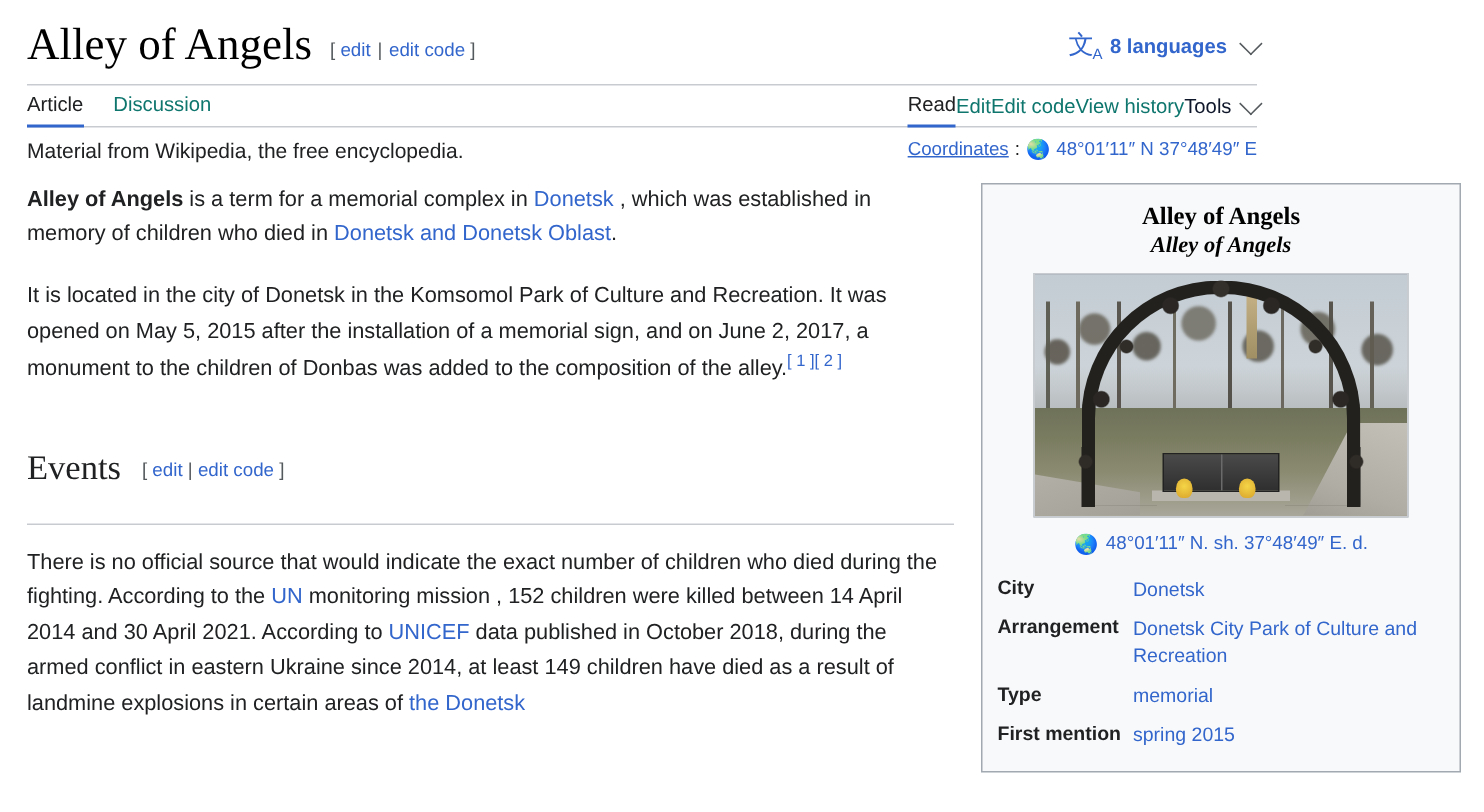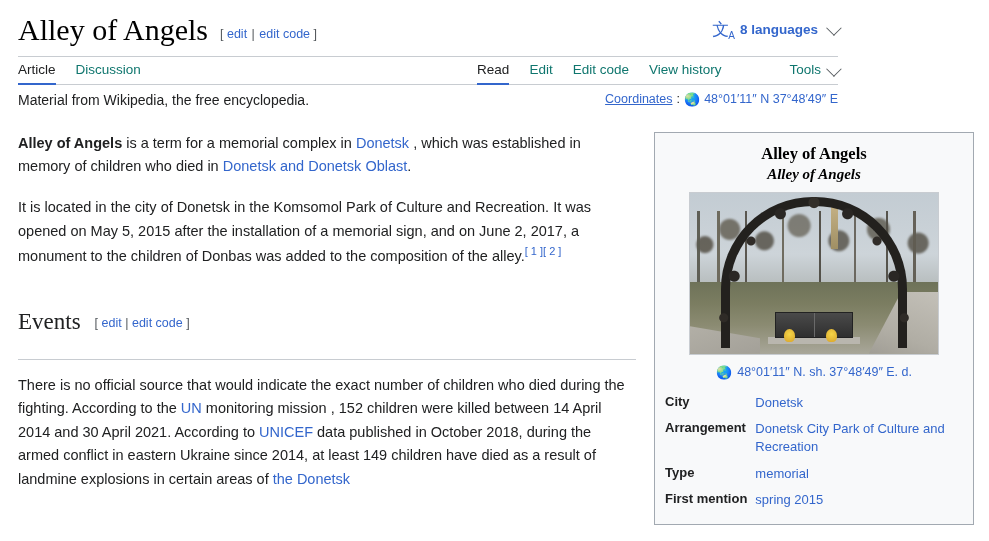--- a/index.html
+++ b/index.html
@@ -80,35 +80,35 @@
 
   
   .tabs-row {
     display: flex;
     align-items: flex-end;
     justify-content: space-between;
     border-bottom: 1px solid #c8ccd1;
     height: 28px;
   }
   .tabs-left { display: flex; gap: 20px; align-items: flex-start; height: 100%; }
-  .tabs-right { display: flex; gap: 20px; align-items: center; height: 100%; }
+  .tabs-right { display: flex; align-items: flex-end; height: 100%; }
   .tab {
     font-size: 13.5px;
     line-height: 26px;
     color: #0f766e;
     cursor: pointer;
     position: relative;
     white-space: nowrap;
   }
   .tab.selected {
     color: #202122;
     border-bottom: 2px solid #3366cc;
     margin-bottom: -1px;
   }
-  .tab-tools { display: flex; align-items: center; gap: 3px; color: #0f766e; margin-left: 48px; }
+  .tab-tools { display: flex; align-items: center; gap: 3px; color: #0f172a; }
 
   
   .subtitle-row {
     display: flex;
     align-items: flex-start;
     justify-content: space-between;
     margin-top: 7px;
   }
   .subtitle {
     font-size: 14px;
@@ -123,21 +123,21 @@
     white-space: nowrap;
   }
   .coords .label { color: #3366cc; text-decoration: underline; }
   .coords .sep { color: #202122; }
   .globe { font-size: 13px; }
 
   
   .content {
     display: flex;
     gap: 18px;
-    margin-top: 24px;
+    margin-top: 14px;
   }
   .article-col {
     width: 618px;
     flex: 0 0 618px;
   }
   .article-col p {
     margin: 0 0 14px 0;
     line-height: 1.62;
     font-size: 14.5px;
   }

